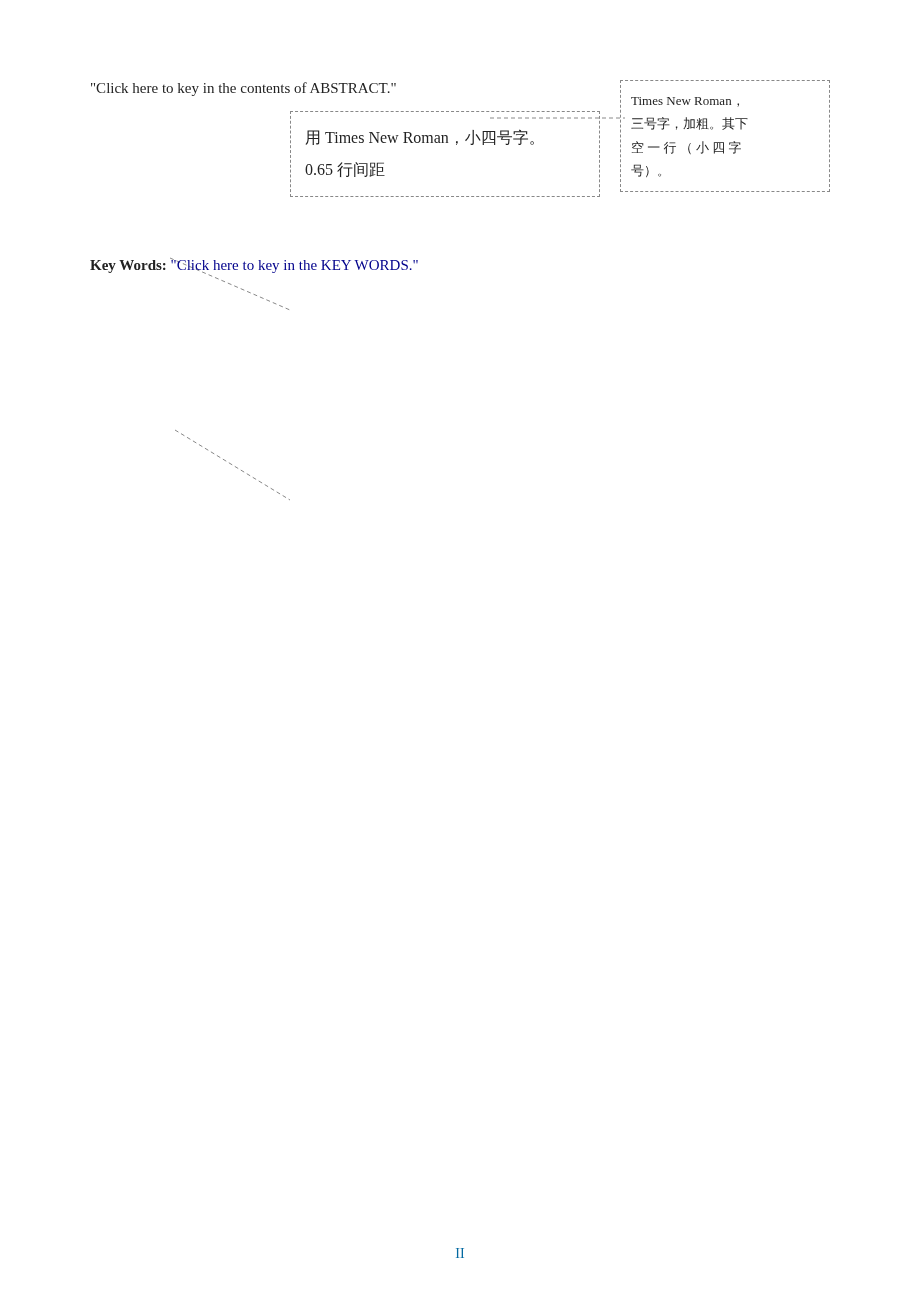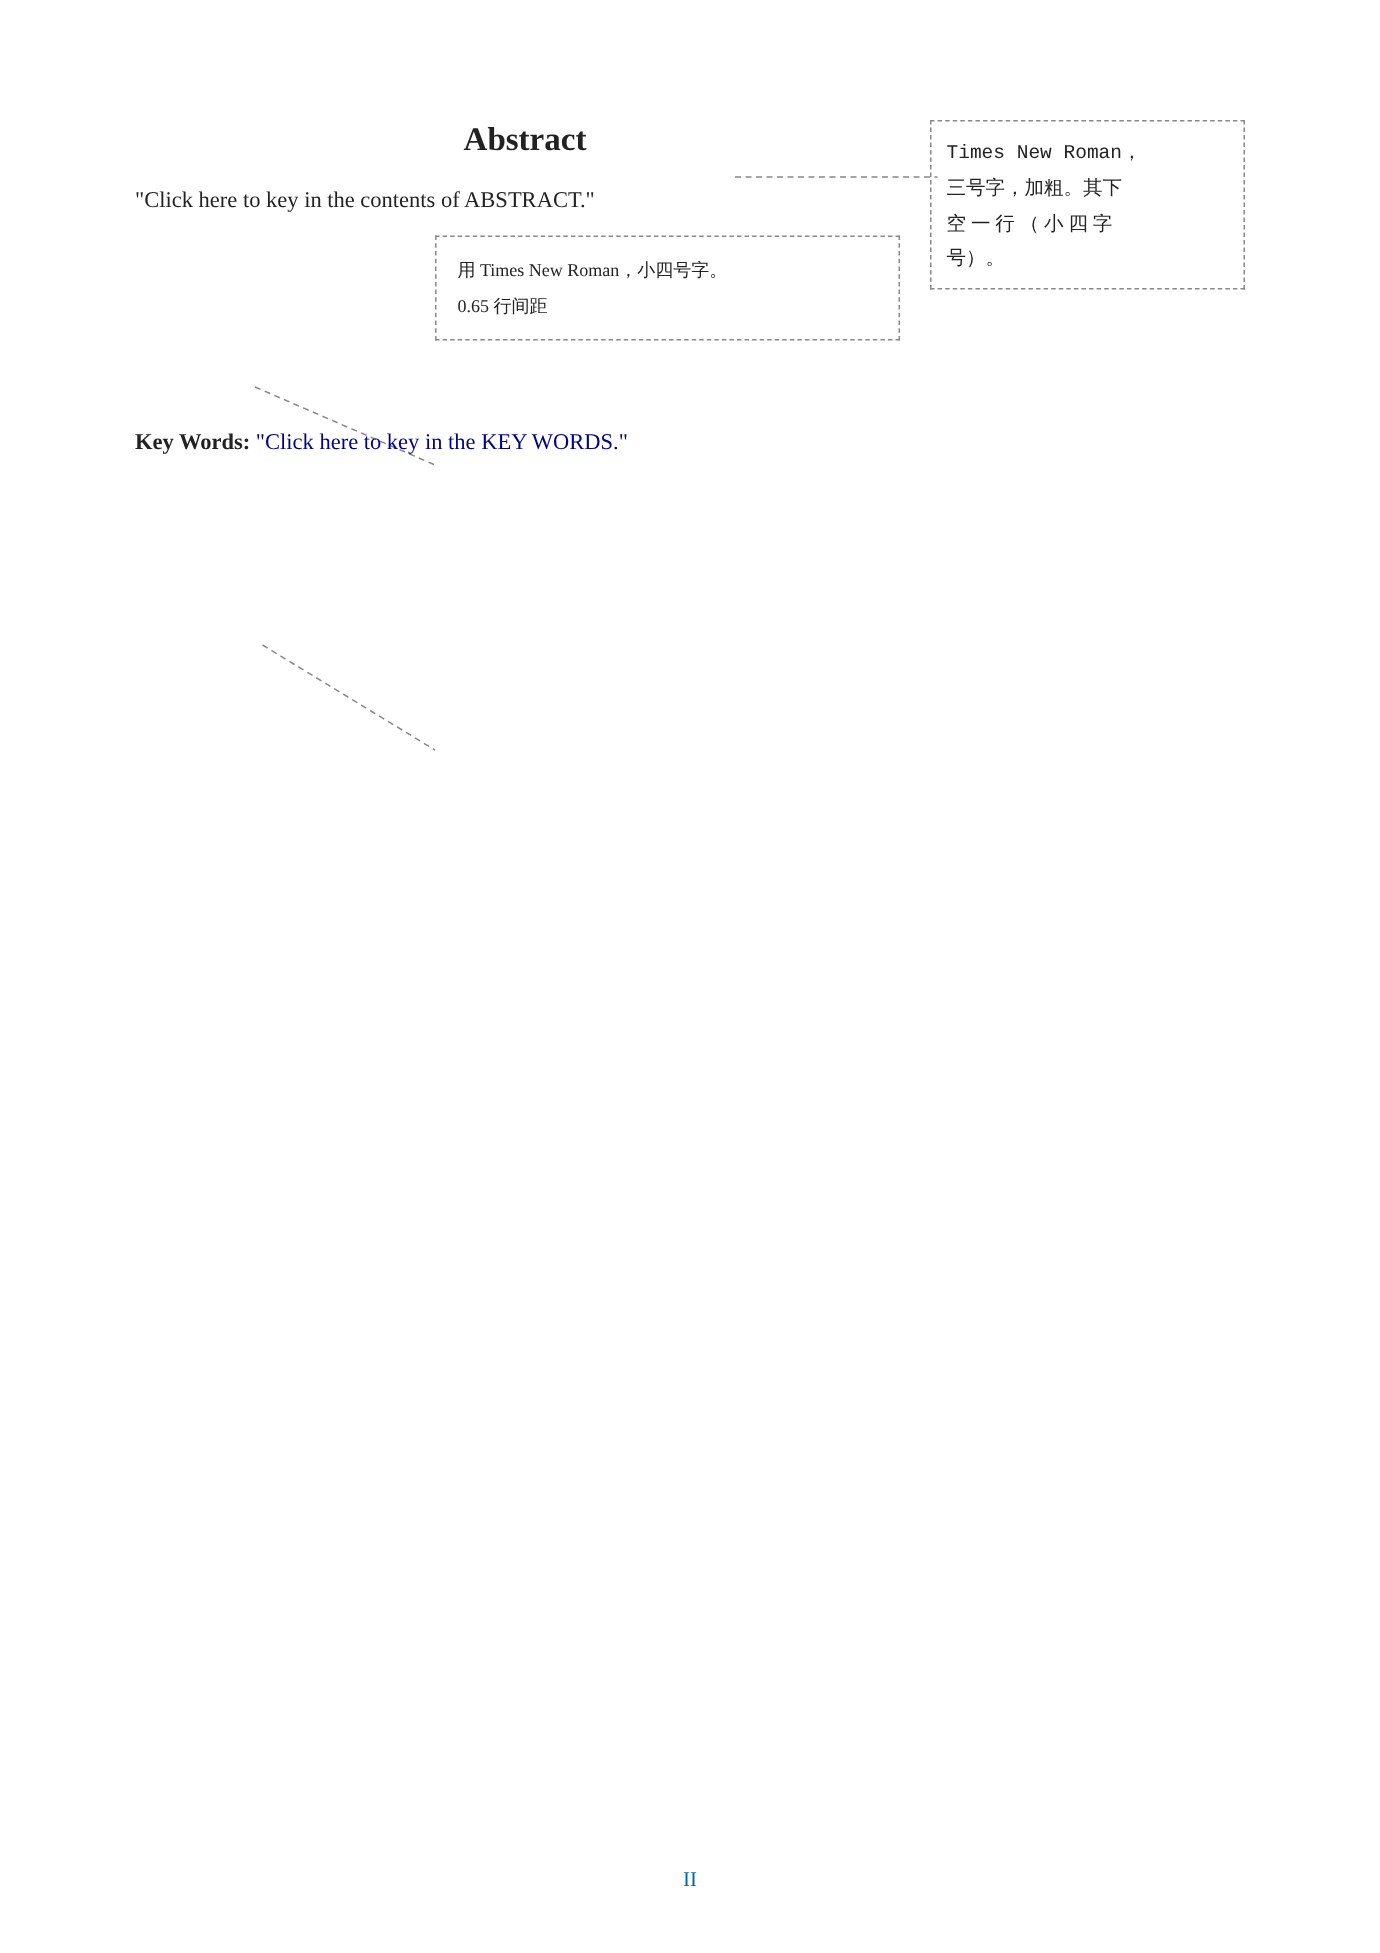--- a/index.html
+++ b/index.html
@@ -58,21 +58,21 @@
       font-family: "Times New Roman", Times, serif;
     }
 
     
     .annotation-box-mid {
       position: relative;
       left: 200px;
       width: 310px;
       border: 1.5px dashed #888;
       padding: 10px 14px;
-      font-size: 12px;
+      font-size: 16px;
       font-family: "SimSun", "宋体", serif;
       line-height: 2;
       color: #222;
       margin-bottom: 60px;
     }
 
     
     .keywords-section {
       position: relative;
       margin-bottom: 30px;
@@ -126,21 +126,21 @@
     .svg-overlay {
       position: absolute;
       top: 0;
       left: 0;
       width: 920px;
       height: 1302px;
       pointer-events: none;
     }
 
     .monospace {
-      font-family: Liberation Mono, monospace;
+      font-family: Liberation Serif, serif;
       margin-top: 44px;
     }
   </style>
 </head>
 <body>
 
 <div class="page">
 
   <svg class="svg-overlay" xmlns="http://www.w3.org/2000/svg">
 
@@ -155,23 +155,20 @@
 
     <div class="annotation-box-tr">
       <span>
         <span class="monospace">Times New Roman，</span><br>
         <span>三号字，加粗。其下</span><br>
         <span>空 一 行 （ 小 四 字</span><br>
         <span>号）。</span>
       </span>
     </div>
 
-    <div style="text-align:center; margin-bottom: 20px; margin-right: 220px;">
-      <span class="abstract-title">Abstract</span>
-    </div>
 
     <div class="abstract-content-text">"Click here to key in the contents of ABSTRACT."</div>
 
     <div class="annotation-box-mid">
       <span>用 Times New Roman，小四号字。</span><br>
       <span>0.65 行间距</span>
     </div>
 
   </div>
 

